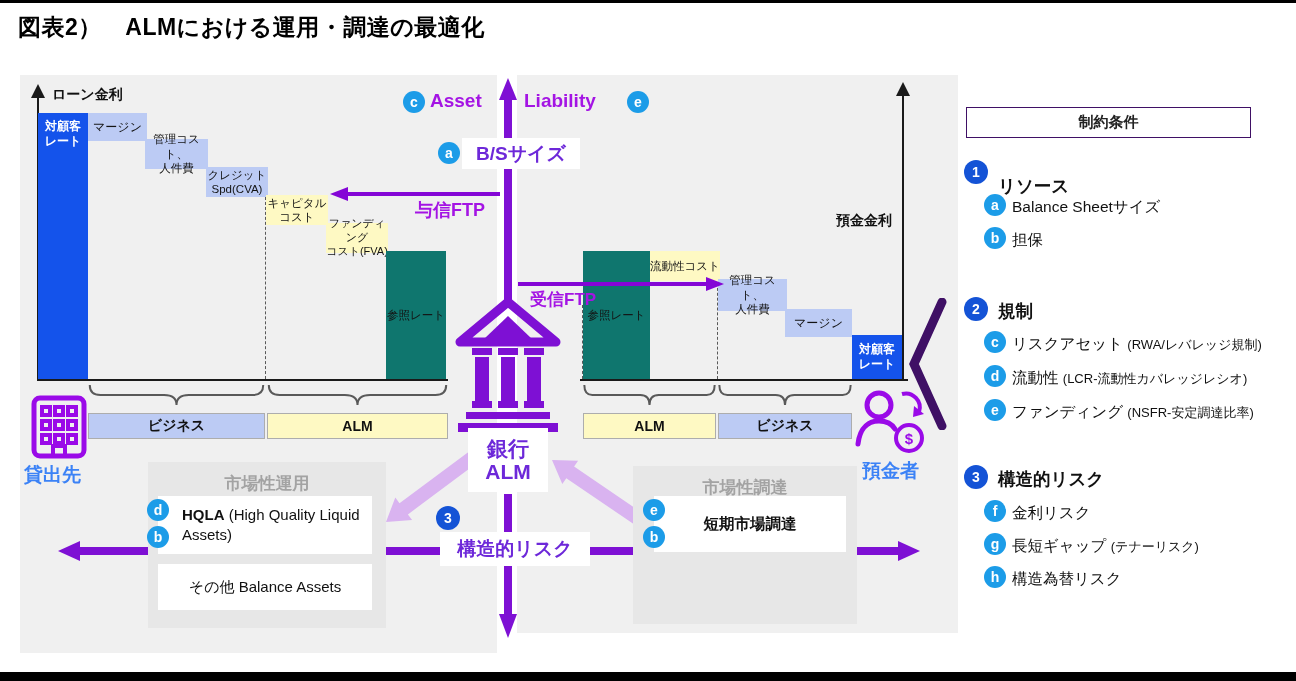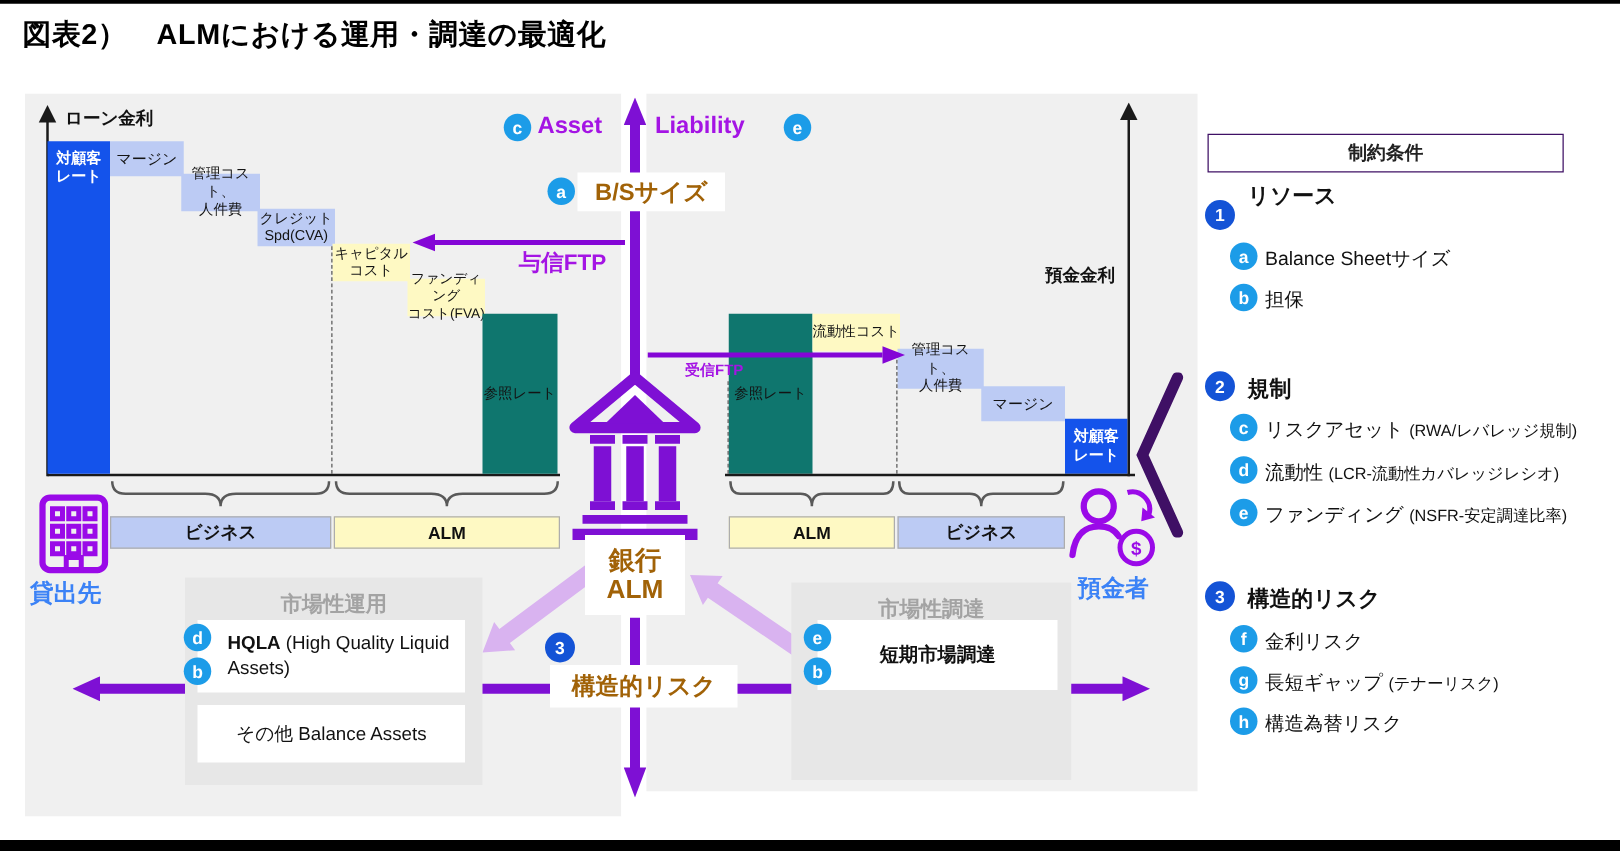--- a/index.html
+++ b/index.html
@@ -18,21 +18,21 @@
   .topalign{align-items:flex-start;padding-top:6px;}
   .axis-label{font-size:14px;font-weight:bold;color:#111;}
   .dashv{position:absolute;width:0;border-left:1.5px dashed #595959;}
   .baseline{position:absolute;height:2px;background:#1a1a1a;}
   .segbar{position:absolute;height:26px;display:flex;align-items:center;justify-content:center;
           font-weight:bold;font-size:14px;color:#111;border:1px solid #ADADAD;box-sizing:border-box;}
   .badge{position:absolute;width:22px;height:22px;border-radius:50%;background:#1C9CE8;color:#fff;
          font-weight:bold;font-size:14px;display:flex;align-items:center;justify-content:center;line-height:1;}
   .nbadge{width:24px;height:24px;background:#1453D6;}
   .whtbox{position:absolute;background:#fff;display:flex;align-items:center;justify-content:center;text-align:center;}
-  .purple-t{color:#a16207;font-weight:bold;}
+  .purple-t{color:#6d28d9;font-weight:bold;}
   .magenta-t{color:#A414E4;font-weight:bold;}
   .actor-label{font-size:19px;font-weight:bold;color:#3b82f6;}
   .graybox{position:absolute;background:#E7E7E7;}
   .gb-title{position:absolute;width:100%;text-align:center;font-size:17px;font-weight:bold;color:#A3A3A3;}
   .card{position:absolute;background:#fff;font-size:15px;color:#111;}
   .cons-item{position:absolute;font-size:15.5px;color:#111;white-space:nowrap;}
   .cons-item .sfx{font-size:13px;}
   .sec-title{position:absolute;font-size:17.5px;font-weight:bold;color:#111;white-space:nowrap;}
   svg{display:block;}
 </style>
@@ -107,21 +107,21 @@
   <div class="wfbox darkb" style="left:852px;top:335px;width:50px;height:44px;">対顧客
 レート</div>
   <div class="baseline" style="left:580px;top:379px;width:328px;"></div>
   <div class="dashv" style="left:582px;top:305px;height:74px;"></div>
   <div class="dashv" style="left:717px;top:283px;height:96px;"></div>
 
   <svg class="abs" style="left:518px;top:276px;" width="206" height="16">
     <line x1="0" y1="8" x2="188" y2="8" stroke="#8406D6" stroke-width="4"></line>
     <polygon points="206,8 188,1 188,15" fill="#8406D6"></polygon>
   </svg>
-  <div class="abs magenta-t" style="left:548px;top:288px;font-size:12px;">受信FTP</div>
+  <div class="abs magenta-t" style="left:530px;top:288px;font-size:17px;">受信FTP</div>
 
   <svg class="abs" style="left:893px;top:82px;" width="22" height="300">
     <line x1="10" y1="12" x2="10" y2="299" stroke="#1a1a1a" stroke-width="2"></line>
     <polygon points="10,0 3,14 17,14" fill="#1a1a1a"></polygon>
   </svg>
   <div class="abs axis-label" style="left:836px;top:212px;">預金金利</div>
 
   <svg class="abs" style="left:583px;top:383px;" width="133" height="24" viewBox="0 0 200 24" preserveAspectRatio="none">
     <path d="M2,2 Q2,12 14,12 L86,12 Q100,12 100,22 Q100,12 114,12 L186,12 Q198,12 198,2" stroke="#595959" stroke-width="2" fill="none" vector-effect="non-scaling-stroke"></path>
   </svg>
@@ -213,21 +213,21 @@
   </div>
   <div class="card" style="left:654px;top:496px;width:192px;height:56px;display:flex;align-items:center;justify-content:center;font-weight:bold;font-size:15.5px;">短期市場調達</div>
   <div class="badge" style="left:643px;top:499px;">e</div>
   <div class="badge" style="left:643px;top:526px;">b</div>
 
   <div class="whtbox" style="left:966px;top:107px;width:285px;height:31px;border:1.5px solid #3F1065;box-sizing:border-box;">
     <span style="font-size:15px;font-weight:bold;color:#222;">制約条件</span>
   </div>
 
   <div class="badge nbadge" style="left:964px;top:160px;">1</div>
-  <div class="sec-title" style="left:998px;top:144px;">リソース</div>
+  <div class="sec-title" style="left:998px;top:174px;">リソース</div>
   <div class="badge" style="left:984px;top:194px;">a</div>
   <div class="cons-item" style="left:1012px;top:197px;"><span>Balance Sheetサイズ</span><span class="sfx"></span></div>
   <div class="badge" style="left:984px;top:227px;">b</div>
   <div class="cons-item" style="left:1012px;top:230px;"><span>担保</span><span class="sfx"></span></div>
 
   <svg class="abs" style="left:906px;top:298px;" width="42" height="132">
     <polyline points="36,4 8,66 36,128" stroke="#3F1065" stroke-width="9" fill="none" stroke-linecap="round"></polyline>
   </svg>
   <div class="badge nbadge" style="left:964px;top:297px;">2</div>
   <div class="sec-title" style="left:998px;top:299px;">規制</div>

